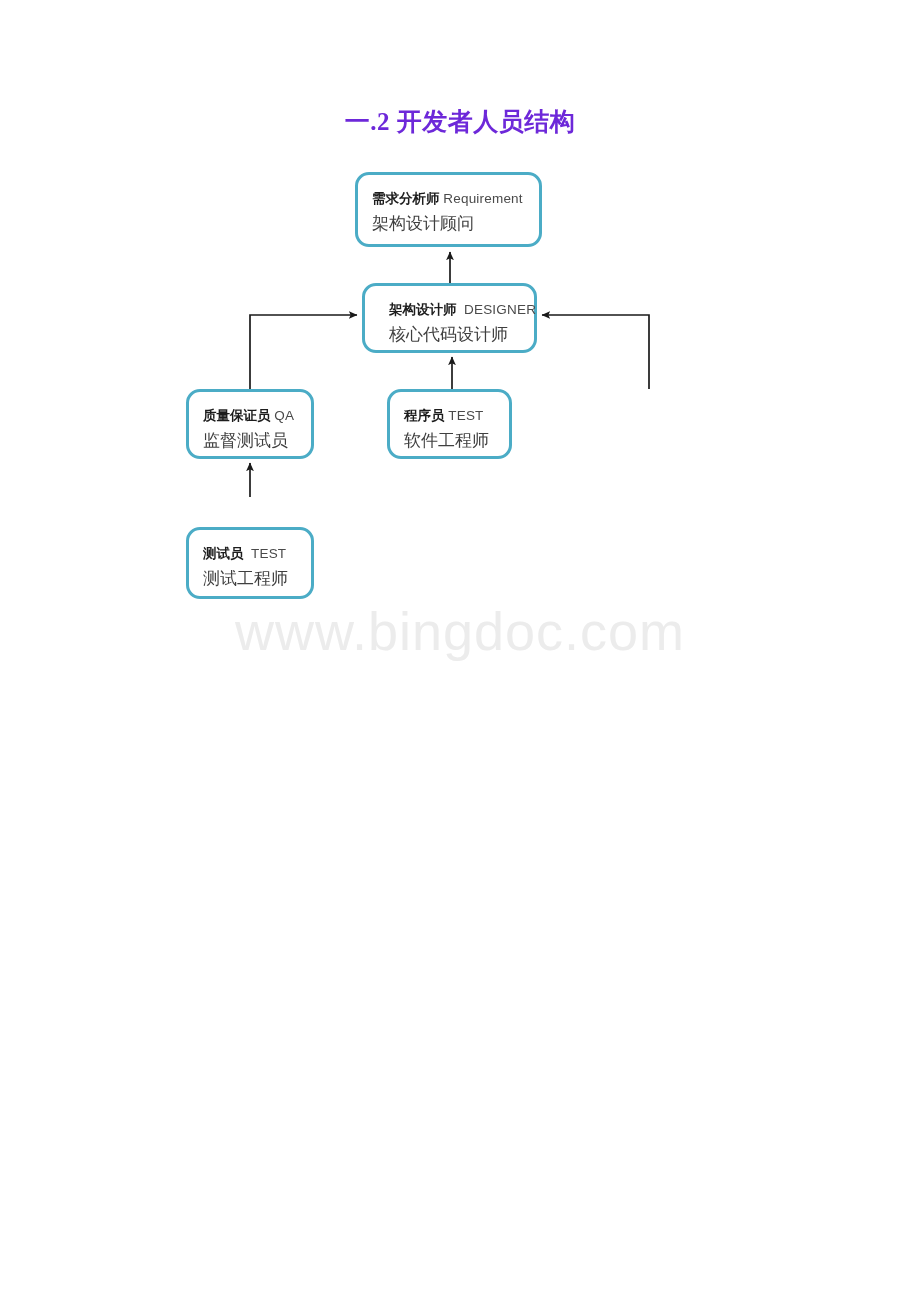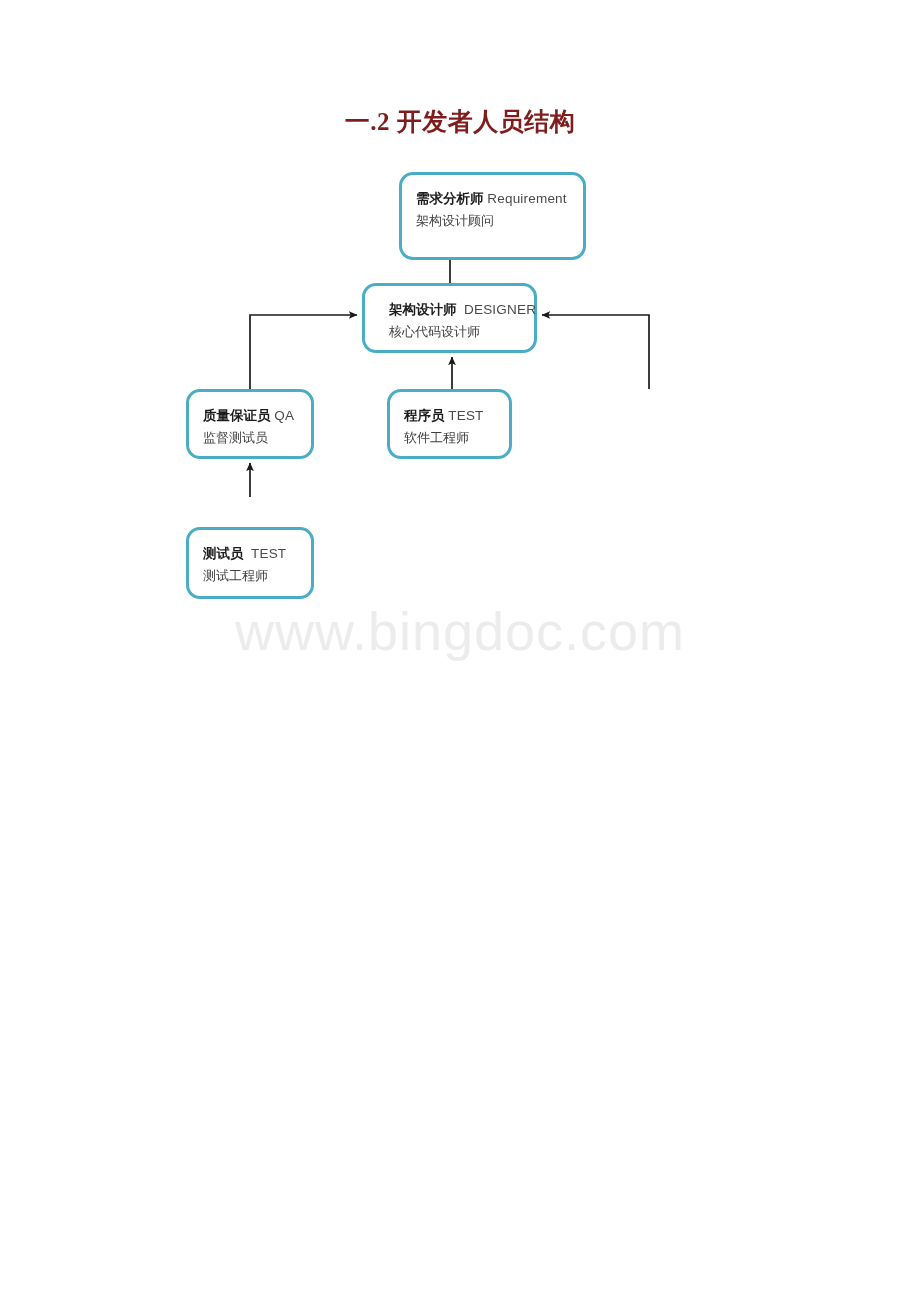--- a/index.html
+++ b/index.html
@@ -19,21 +19,21 @@
   
   #doc-title {
     position: absolute;
     left: 0;
     top: 105px;
     width: 920px;
     text-align: center;
     font-family: "Liberation Serif", "DejaVu Serif", serif;
     font-size: 25px;
     font-weight: bold;
-    color: #7f1d1d;
+    color: #6d28d9;
     letter-spacing: 0.5px;
     white-space: pre;
   }
 
   
   #diagram {
     position: absolute;
     left: 0;
     top: 0;
     width: 920px;
@@ -71,25 +71,25 @@
     font-size: 13.5px;
   }
   .role-code {
     font-weight: normal;
     color: #4a4a4a;
     font-size: 13.5px;
     letter-spacing: 0.2px;
   }
   .role-sub {
     color: #3f3f3f;
-    font-size: 13px;
+    font-size: 17px;
   }
 
   
-  #box-requirement { left: 355px; top: 172px; width: 187px; height: 88px; margin-left: 44px; }
+  #box-requirement { left: 355px; top: 172px; width: 187px; height: 75px; }
   #box-designer    { left: 362px; top: 283px; width: 175px; height: 70px; padding-left: 24px; }
   #box-qa          { left: 186px; top: 389px; width: 128px; height: 70px; }
   #box-code        { left: 387px; top: 389px; width: 125px; height: 70px; }
   #box-ui          { left: 585px; top: 389px; width: 127px; height: 70px; }
   #box-test        { left: 186px; top: 497px; width: 128px; height: 72px; margin-top: 30px; }
 
   
   #watermark {
     position: absolute;
     left: 0;

